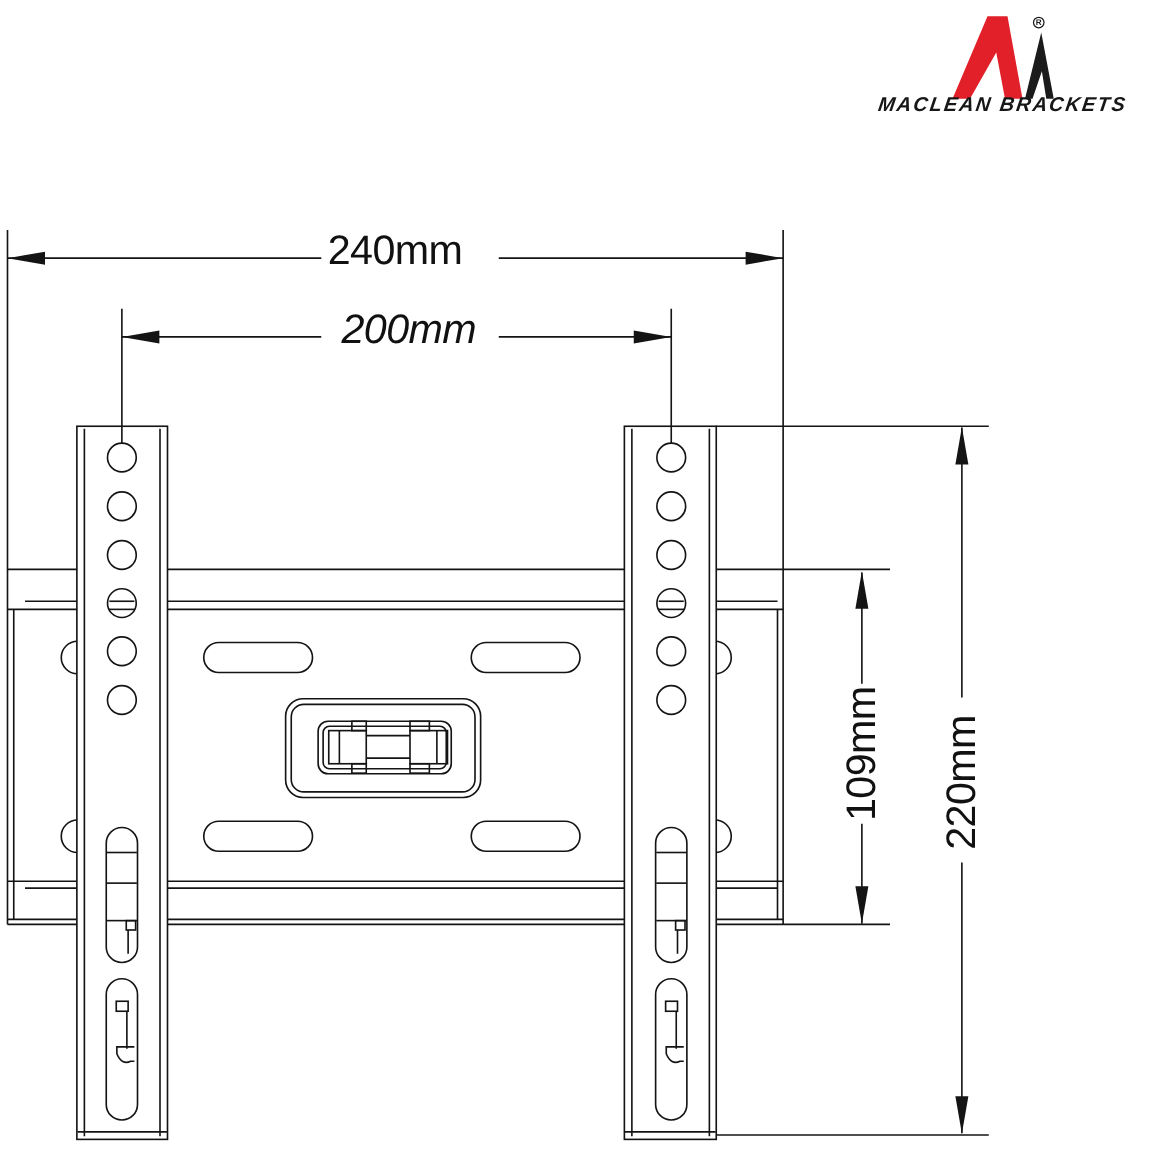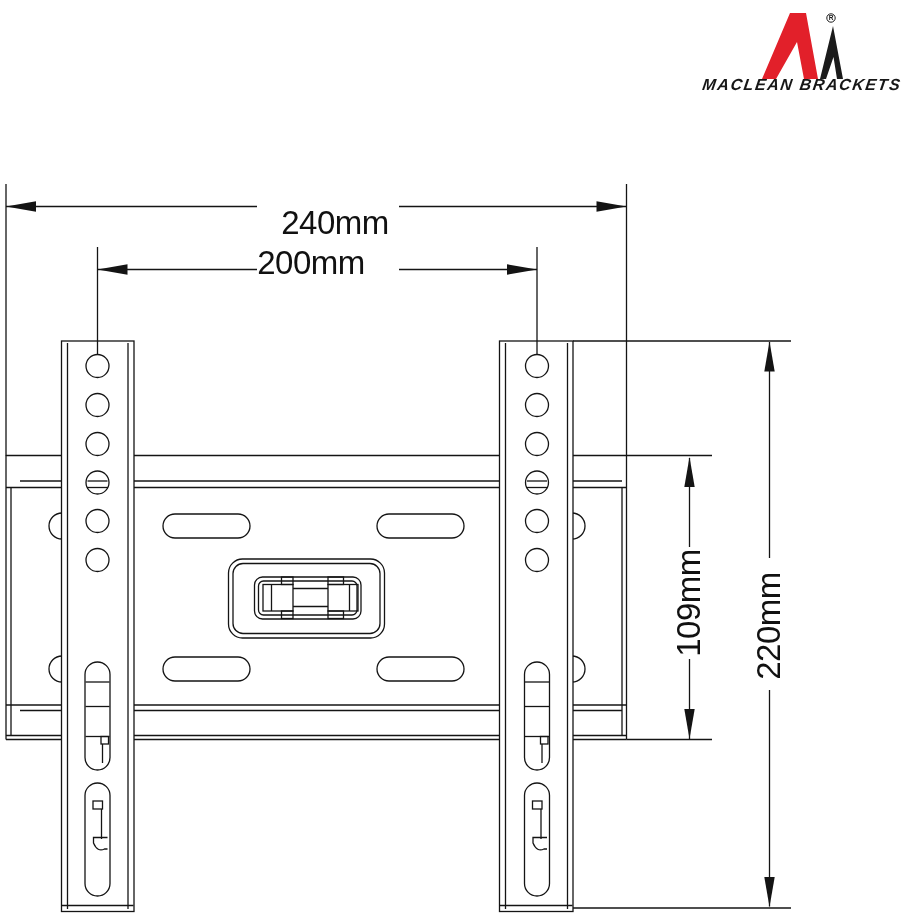--- a/index.html
+++ b/index.html
@@ -156,22 +156,22 @@
     <g stroke-width="1.15">
       <line class="stk" x1="573" y1="341" x2="791" y2="341"></line>
       <line class="stk" x1="573" y1="908" x2="791" y2="908"></line>
       <line class="stk" x1="769.5" y1="342" x2="769.5" y2="558"></line>
       <line class="stk" x1="769.5" y1="690" x2="769.5" y2="906.5"></line>
       <polygon points="769.5,341.5 764.3,371.5 774.7,371.5" fill="#141414" stroke="none"></polygon>
       <polygon points="769.5,907 764.3,877 774.7,877" fill="#141414" stroke="none"></polygon>
     </g>
   </svg>
 
-  <div class="dim-label" style="left:235px;top:182px;margin-top:23px;">240mm</div>
-  <div class="dim-label" style="left:211px;top:245px;">200mm</div>
+  <div class="dim-label" style="left:216px;top:182px;">240mm</div>
+  <div class="dim-label" style="left:227px;top:245px;font-style:italic;">200mm</div>
   <div class="dim-label vert" style="left:589px;top:585px;">109mm</div>
   <div class="dim-label vert" style="left:669px;top:608px;">220mm</div>
 
   <div id="logo">
     <svg width="228" height="96" viewBox="0 0 228 96">
       <polygon points="72,71 100,5 116,5 128,71 114,71 107,34 86,71" fill="#e2202a" stroke="none"></polygon>
       <polygon points="130,71 143,18 153,71 147,71 143.5,49 136,71" fill="#1b1b1b" stroke="none"></polygon>
       <circle cx="141" cy="10" r="4.2" fill="none" stroke="#1b1b1b" stroke-width="1"></circle>
       <text x="141" y="12.4" font-size="6.5" font-weight="bold" text-anchor="middle" fill="#1b1b1b" font-family="Liberation Sans, sans-serif">R</text>
     </svg>

